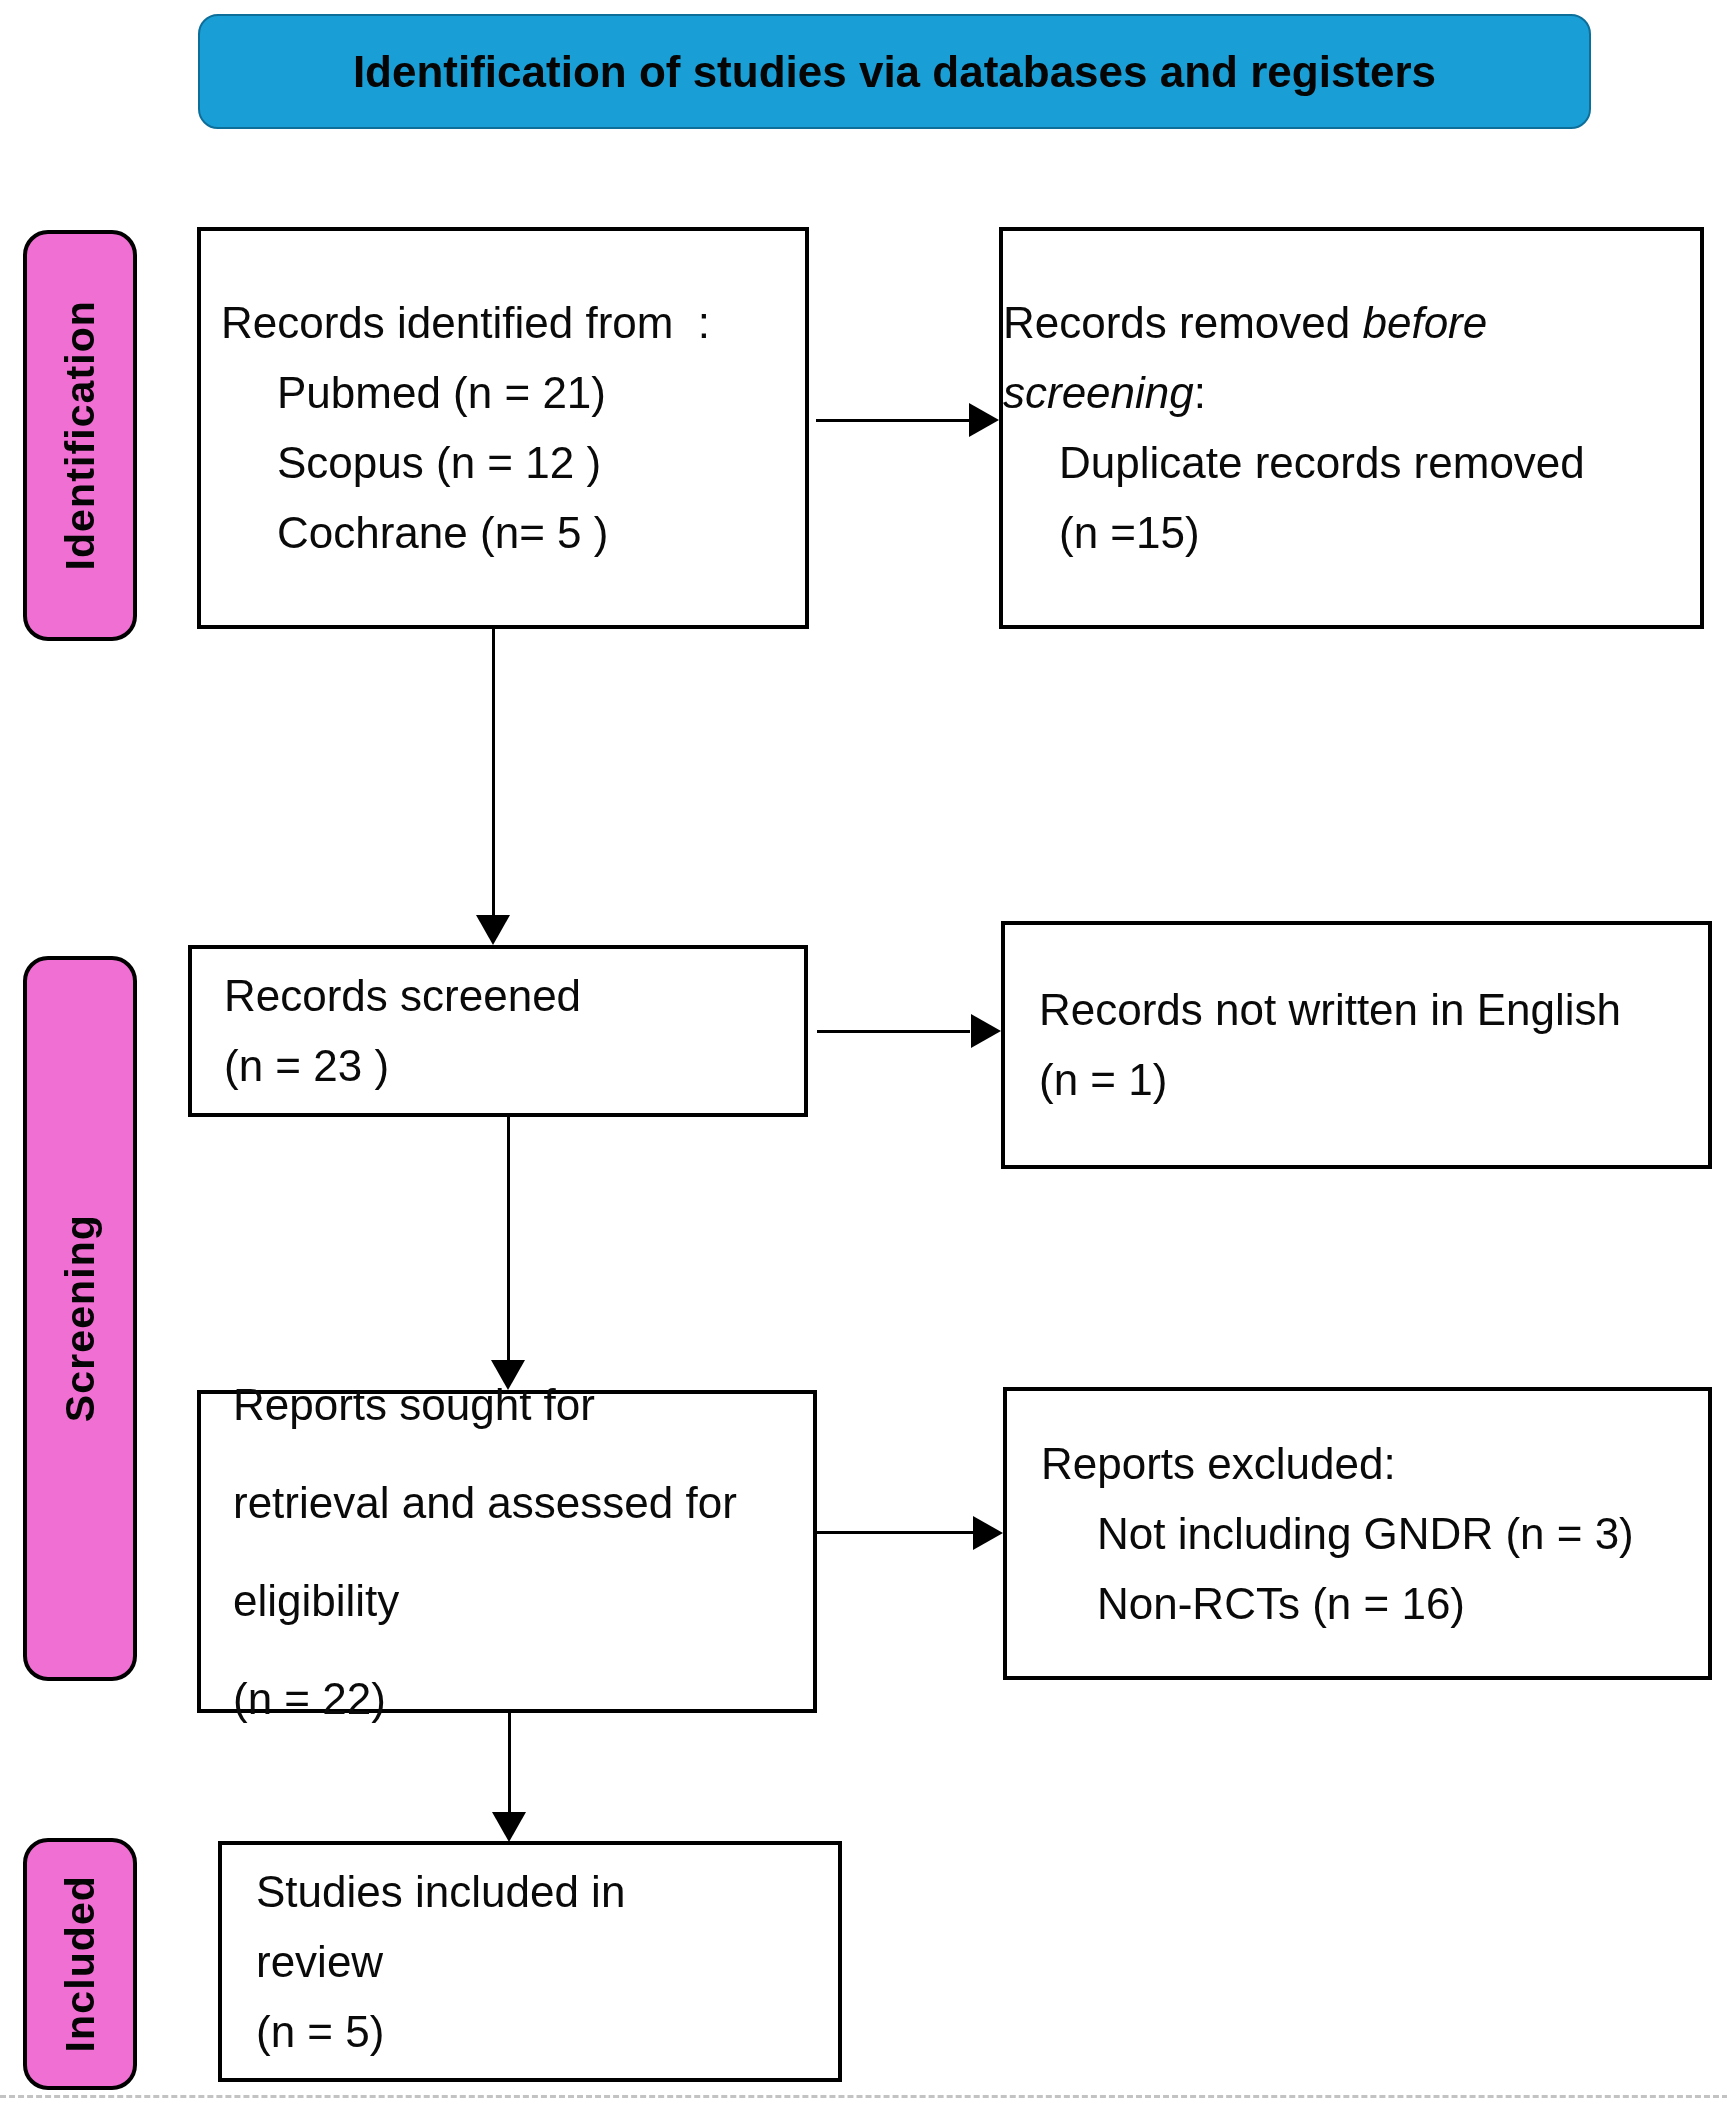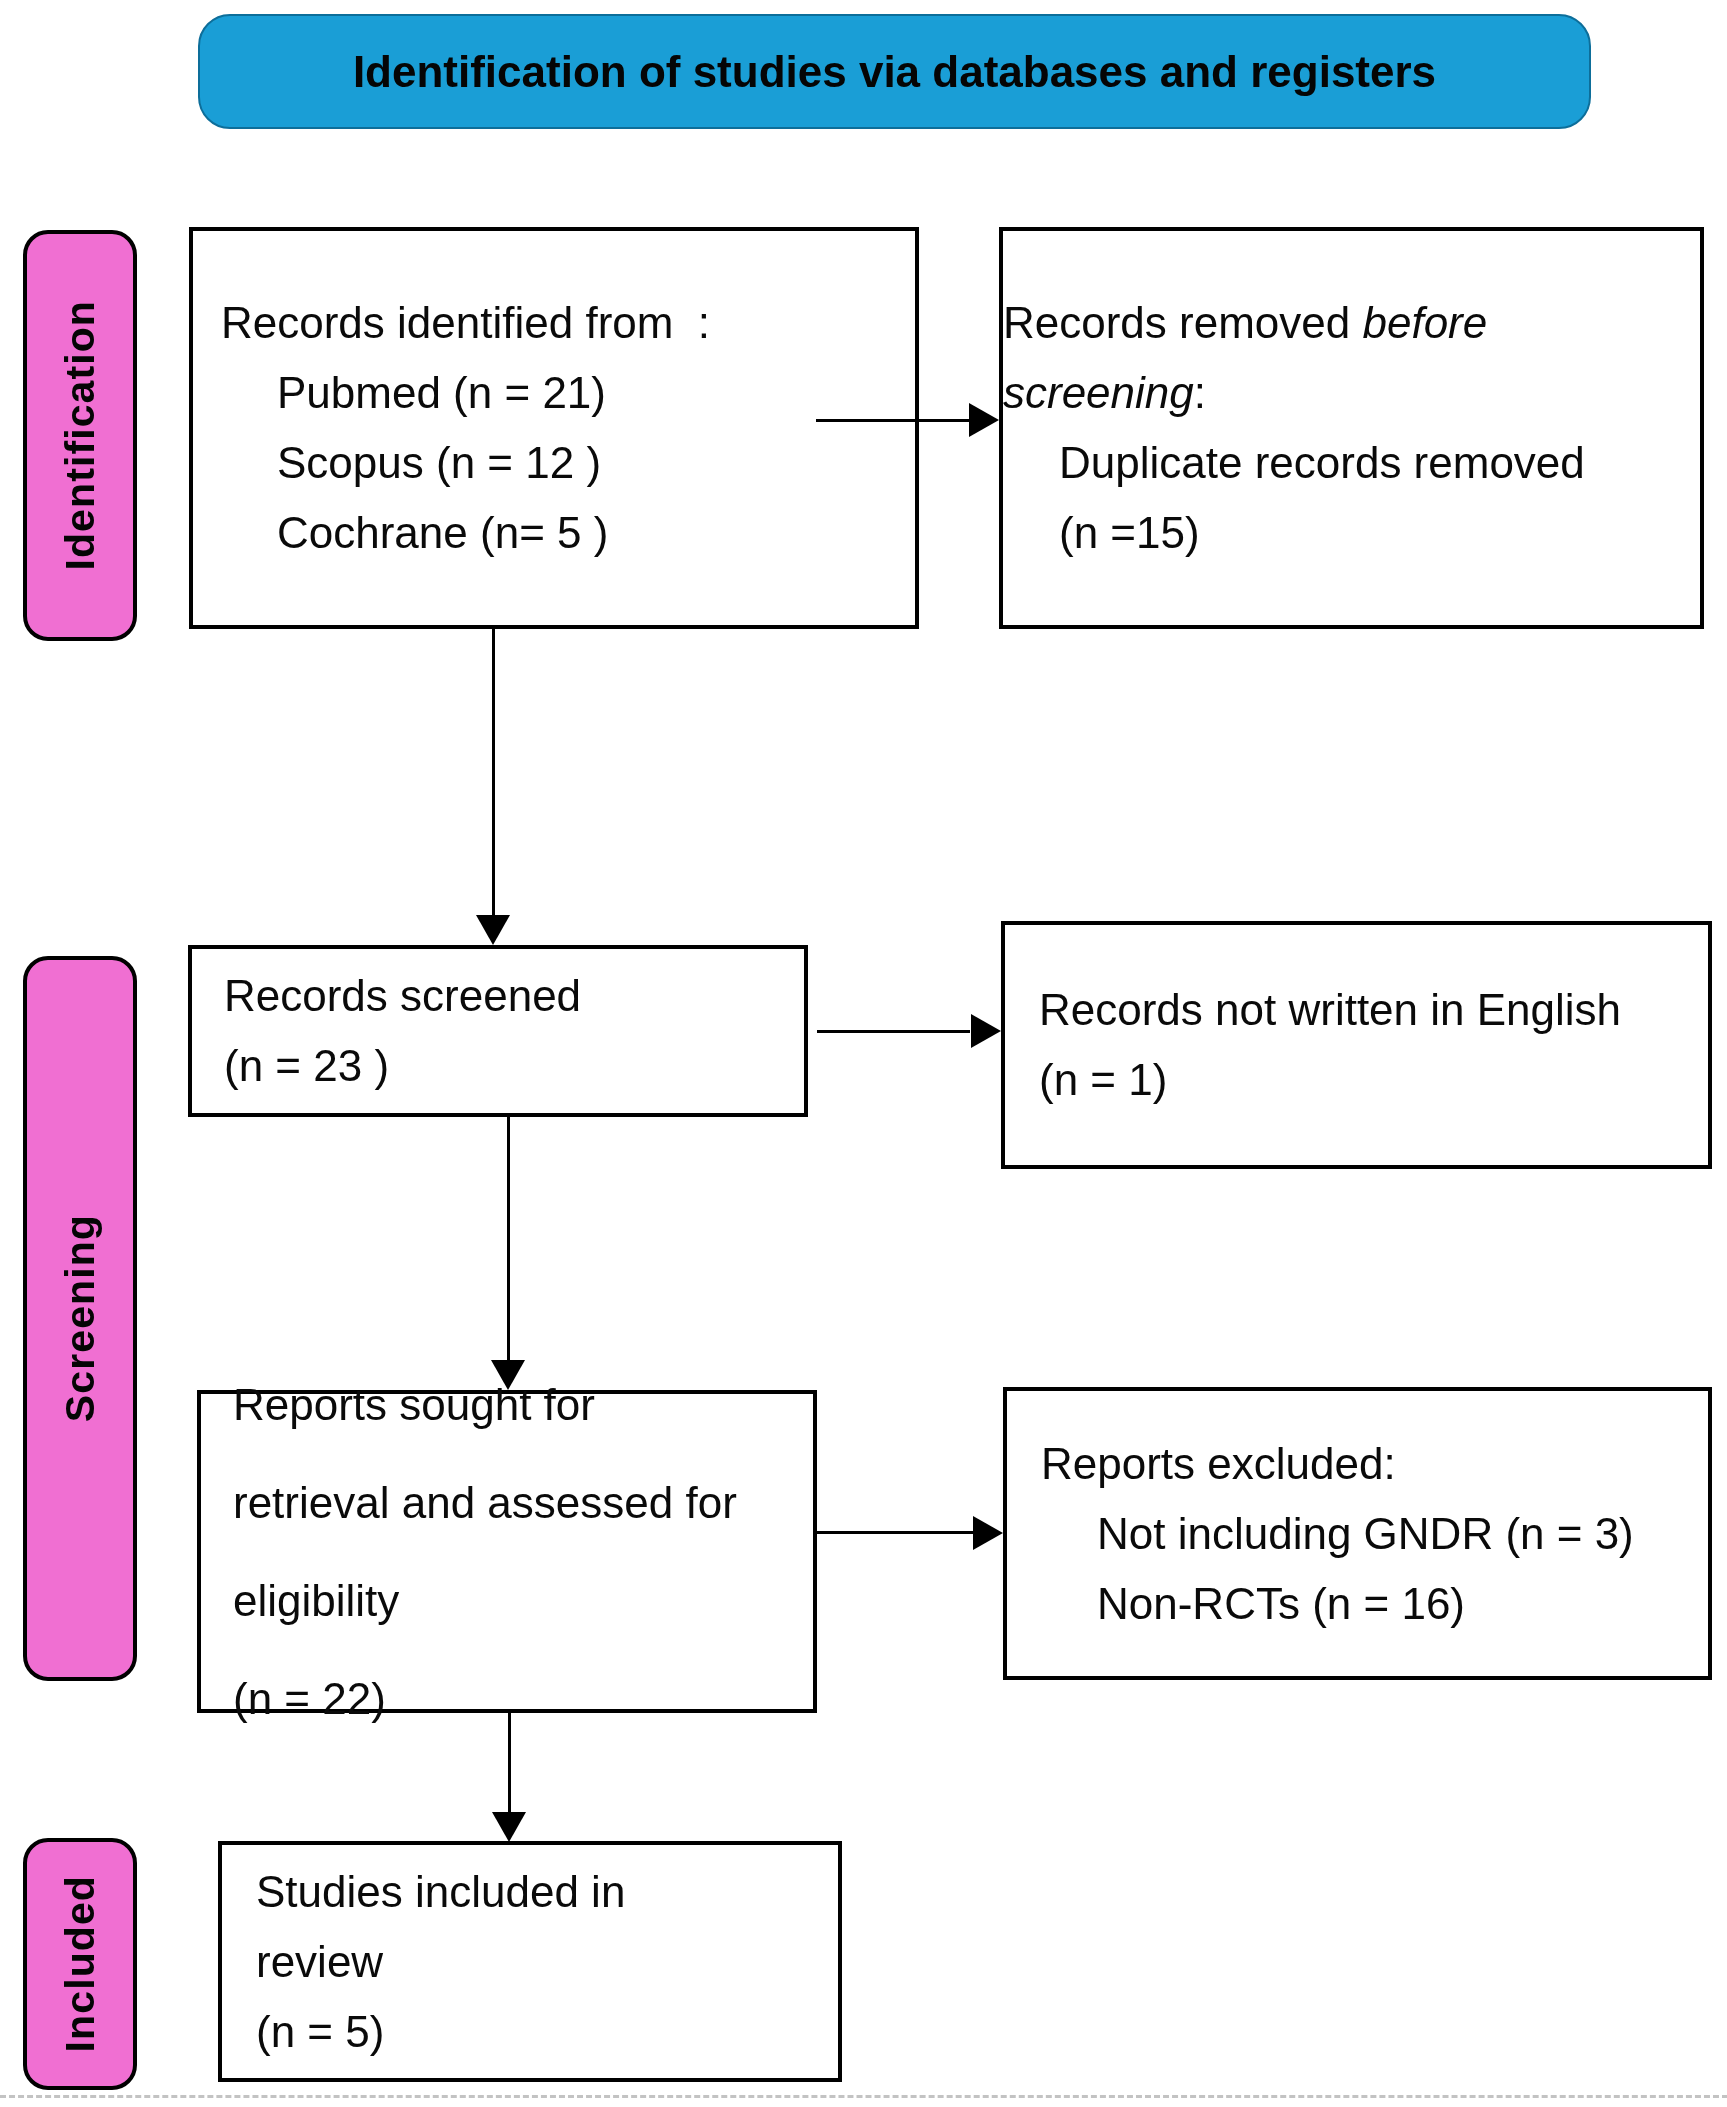--- a/index.html
+++ b/index.html
@@ -14,21 +14,21 @@
   html,body{margin:0;padding:0;}
   body{
     width:1728px;height:2108px;position:relative;background:#ffffff;
     font-family:"Liberation Sans", sans-serif;color:var(--text);
   }
   
   .banner{
     position:absolute;left:198px;top:14.4px;width:1393px;height:115px;
     background:var(--header-bg);
     border:2.9px solid var(--header-border);
-    border-radius:32px;box-sizing:border-box;
+    border-radius:20px;box-sizing:border-box;
     display:flex;align-items:center;justify-content:center;
     font-size:44px;font-weight:bold;color:#050505;
   }
   
   .stage{
     position:absolute;left:23px;width:114px;
     background:var(--stage-bg);
     border:4.6px solid #000;border-radius:25px;box-sizing:border-box;
     display:flex;align-items:center;justify-content:center;
   }
@@ -43,21 +43,21 @@
   
   .box{
     position:absolute;background:#fff;
     border:4px solid var(--box-border);box-sizing:border-box;
     display:flex;flex-direction:column;justify-content:center;
     font-size:44px;line-height:70px;color:var(--text);
   }
   .box .line{white-space:pre-wrap;}
   .box .item{padding-left:56px;white-space:pre-wrap;}
   .it{font-style:italic;}
-  #box-records-identified{left:189px;top:227px;width:730px;height:402px;padding-left:28px;}
+  #box-records-identified{left:197px;top:227px;width:612px;height:402px;padding-left:20px;}
   #box-records-removed{left:999px;top:227px;width:705px;height:402px;}
   #box-records-screened{left:188px;top:945px;width:620px;height:172px;padding-left:32px;}
   #box-not-english{left:1001px;top:921px;width:711px;height:248px;padding-left:34px;}
   #box-reports-sought{left:197px;top:1390px;width:620px;height:323px;padding-left:32px;gap:28px;}
   #box-reports-excluded{left:1003px;top:1387px;width:709px;height:293px;padding-left:34px;}
   #box-studies-included{left:218px;top:1841px;width:624px;height:241px;padding-left:34px;}
   
   .vline{position:absolute;width:2.9px;background:#000;}
   .hline{position:absolute;height:2.9px;background:#000;}
   .head-down{

